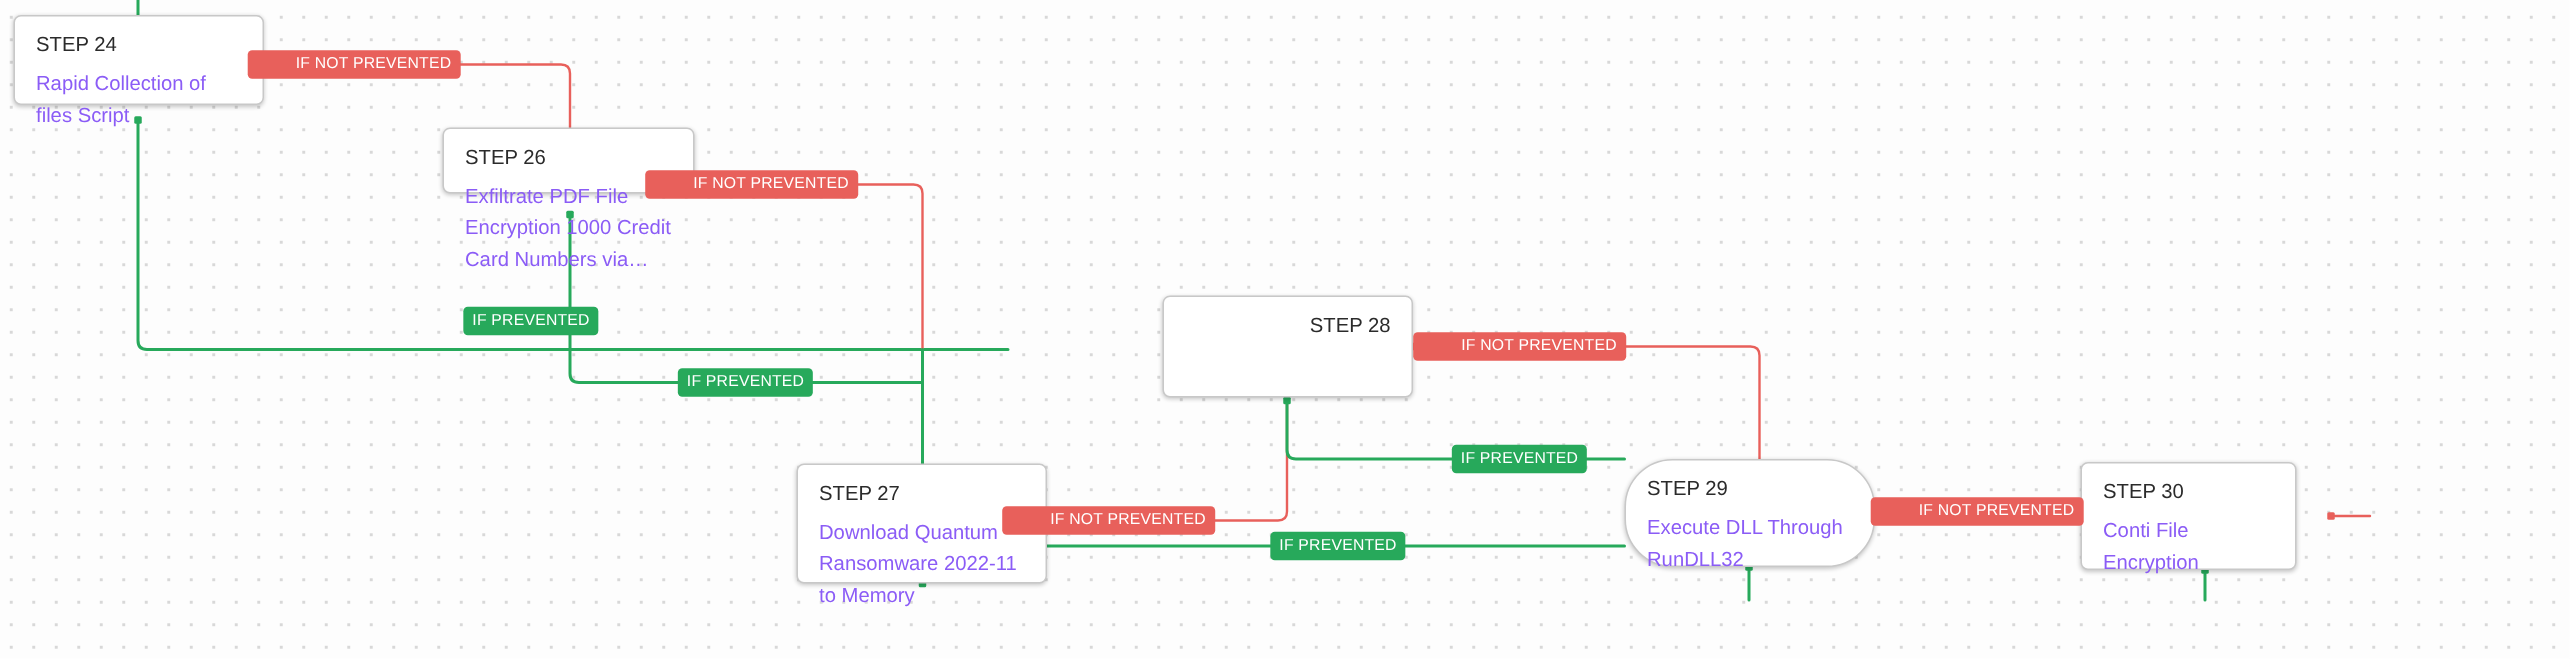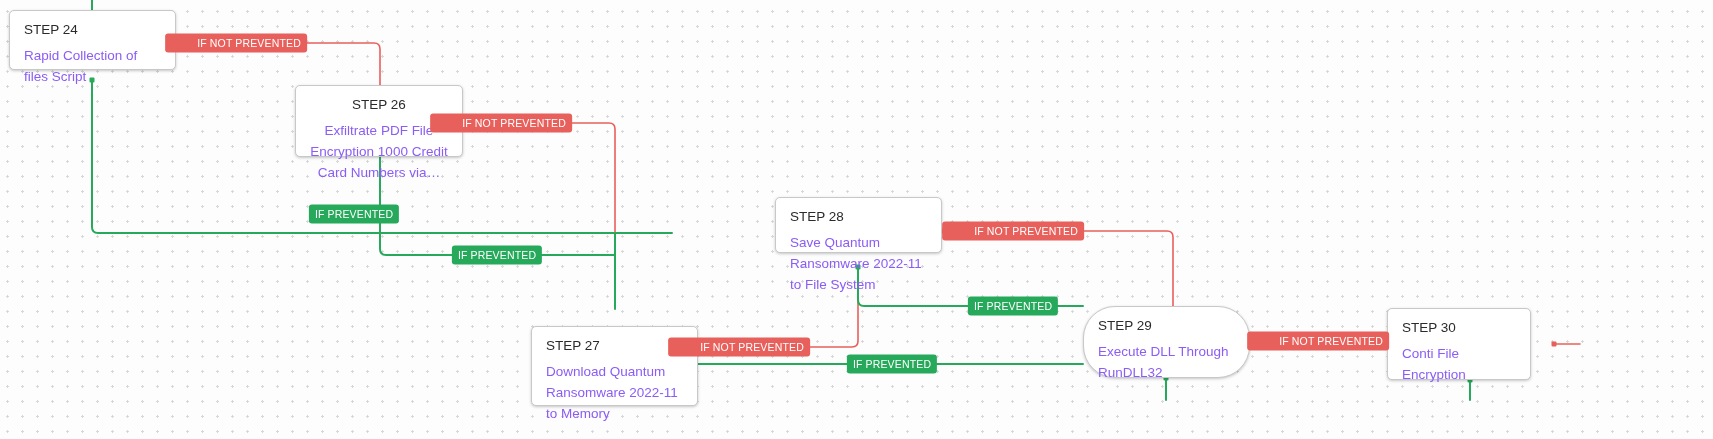--- a/index.html
+++ b/index.html
@@ -87,29 +87,28 @@
       <div class="port port-red" style="left: 1250px; top: 341px;"></div>
       <div class="port port-green" style="left: 1166px; top: 378px;"></div>
       <div class="port port-red" style="left: 1554px; top: 344px;"></div>
       <div class="port port-green" style="left: 1470px; top: 380px;"></div>
     </div>
   <div id="nodes-layer">
       <div class="node" style="left: 9px; top: 10px; width: 167px; height: 60px;">
         <div class="node-step">STEP 24</div>
         <div class="node-title">Rapid Collection of files Script</div>
       </div>
-      <div class="node" style="left: 295px; top: 85px; width: 168px; height: 72px; text-align: center;">
+      <div class="node" style="left: 295px; top: 85px; width: 168px; height: 44px;">
         <div class="node-step">STEP 26</div>
         <div class="node-title">Exfiltrate PDF File Encryption 1000 Credit Card Numbers via…</div>
       </div>
-      <div class="node" style="left: 775px; top: 197px; width: 167px; height: 56px;">
+      <div class="node" style="left: 775px; top: 197px; width: 167px; height: 68px; text-align: right;">
         <div class="node-step">STEP 28</div>
-        <div class="node-title">Save Quantum Ransomware 2022-11 to File System</div>
       </div>
-      <div class="node" style="left: 531px; top: 326px; width: 167px; height: 80px;">
+      <div class="node" style="left: 531px; top: 309px; width: 167px; height: 80px;">
         <div class="node-step">STEP 27</div>
         <div class="node-title">Download Quantum Ransomware 2022-11 to Memory</div>
       </div>
       <div class="node" style="left: 1083px; top: 306px; width: 167px; height: 72px; border-radius: 32px;">
         <div class="node-step">STEP 29</div>
         <div class="node-title">Execute DLL Through RunDLL32</div>
       </div>
       <div class="node" style="left: 1387px; top: 308px; width: 144px; height: 72px;">
         <div class="node-step">STEP 30</div>
         <div class="node-title">Conti File Encryption</div>

